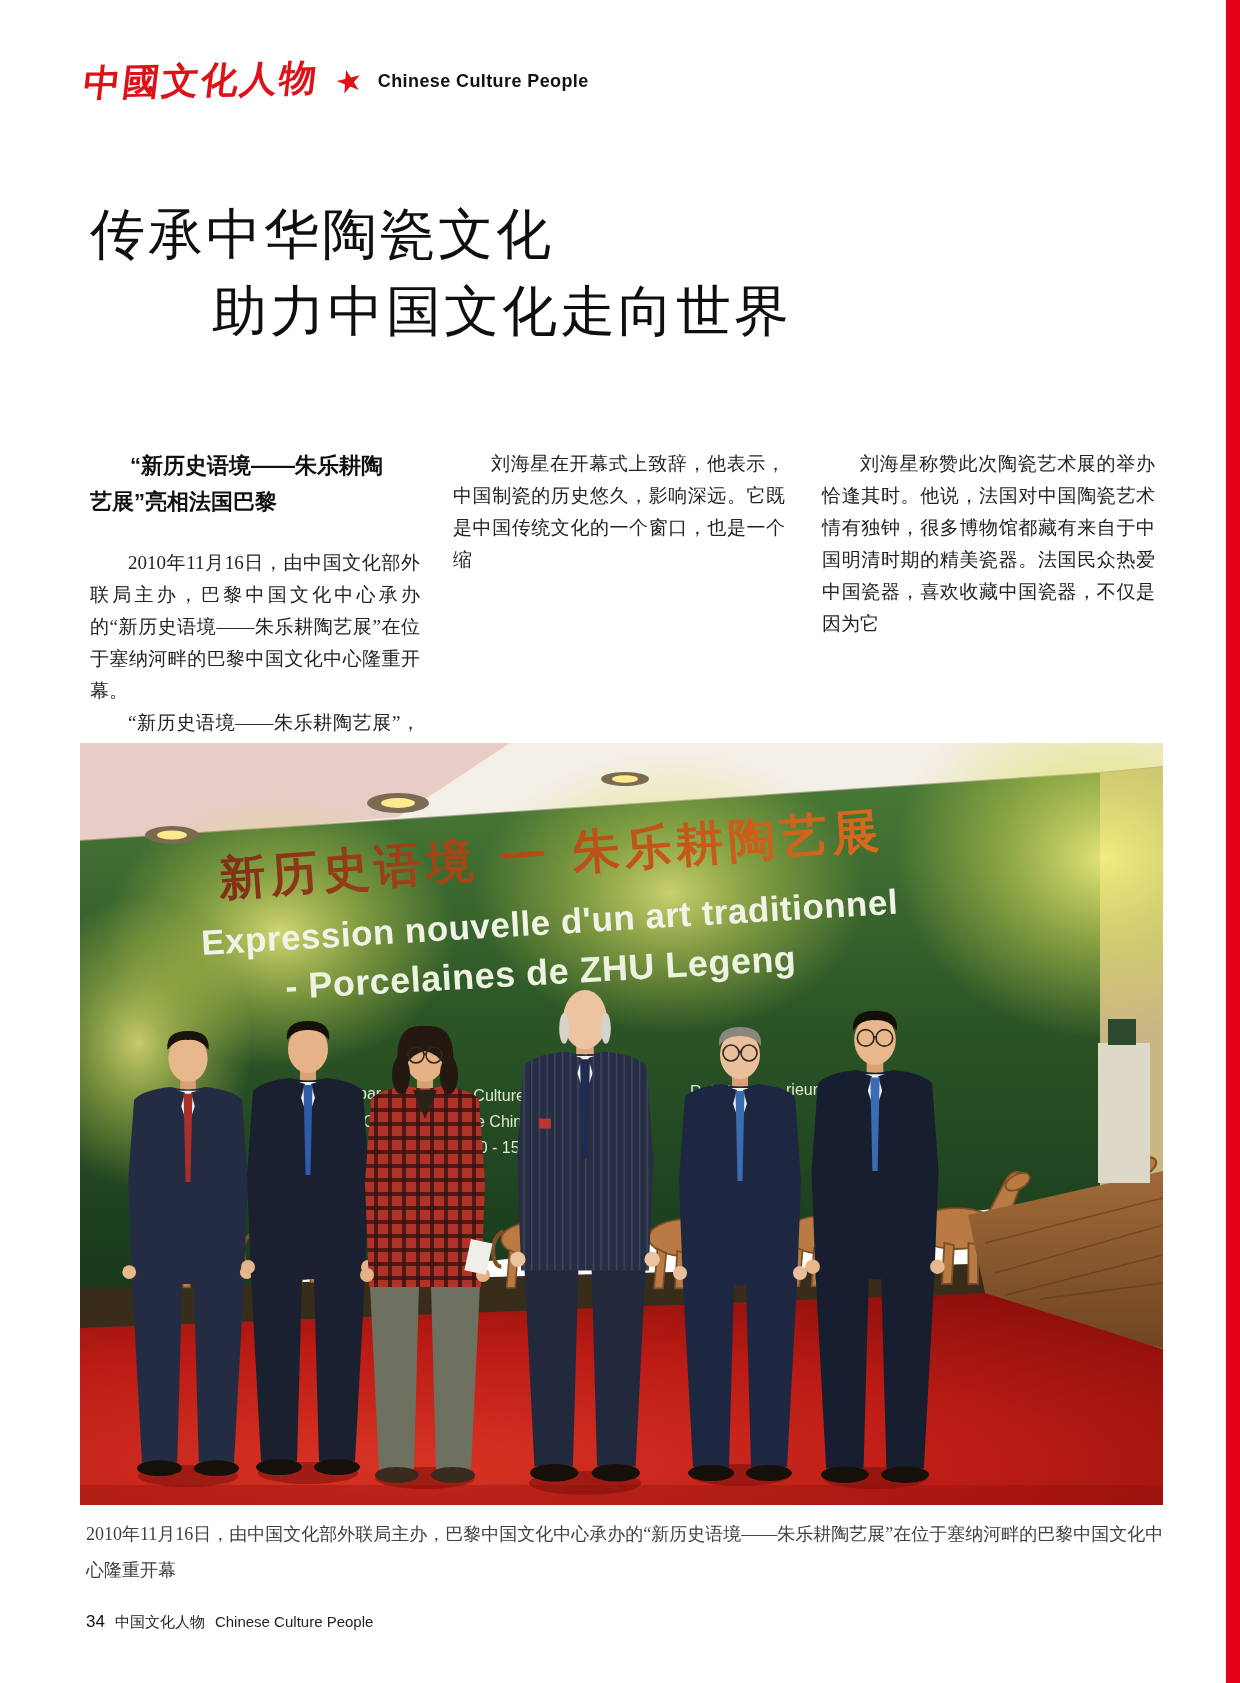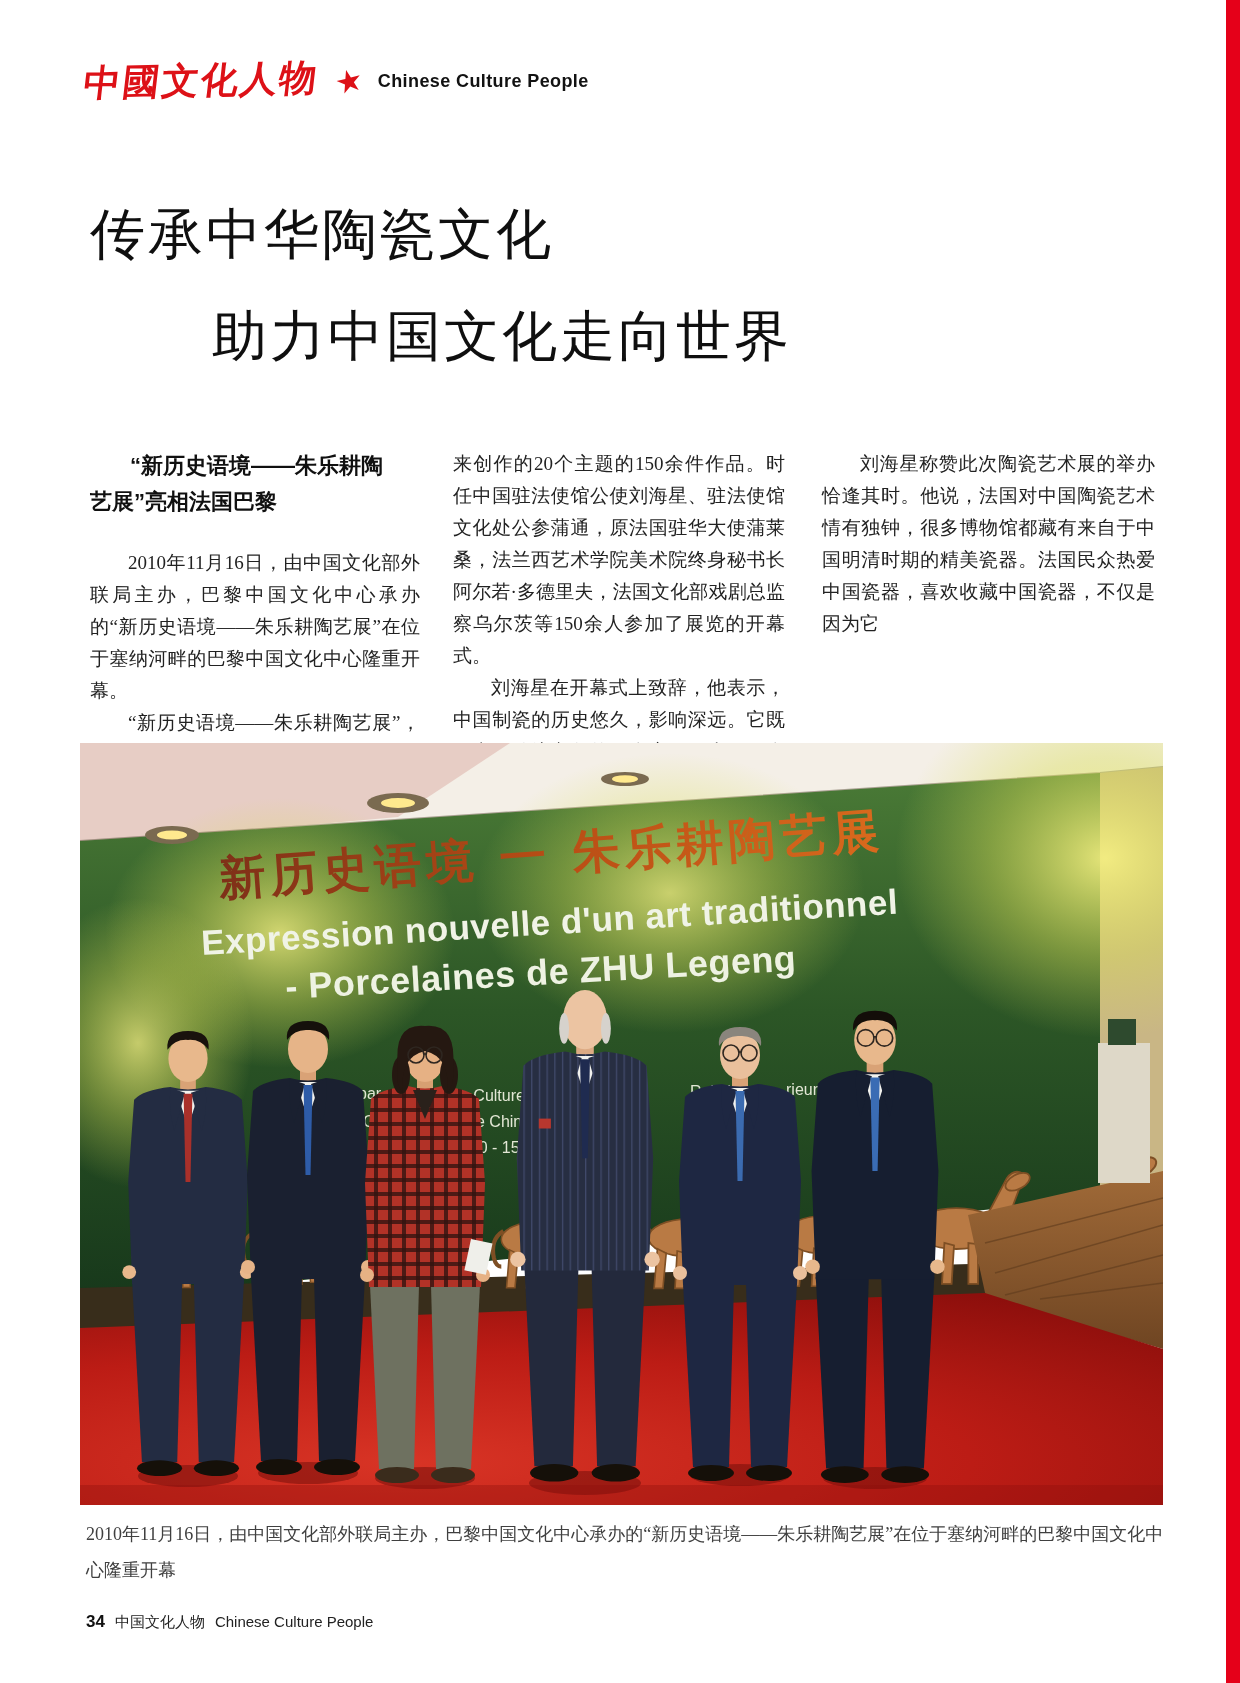--- a/index.html
+++ b/index.html
@@ -10,40 +10,40 @@
   .red-edge{position:absolute;right:0;top:0;width:14px;height:1683px;background:#e50019;}
   
   .masthead{position:absolute;left:84px;top:56px;display:flex;align-items:center;gap:13px;}
   .logo-zh{font-family:"Liberation Serif", serif;font-weight:bold;font-size:37px;color:#dd1117;
            transform:skewX(-8deg) rotate(-1.5deg);letter-spacing:2px;white-space:nowrap;}
   .logo-star{color:#dd1117;font-size:31px;transform:rotate(-14deg);line-height:1;margin:0 2px 0 4px;}
   .logo-en{font-size:18px;font-weight:bold;color:#121212;letter-spacing:.4px;}
   
   .headline{position:absolute;left:90px;top:198px;font-family:"Liberation Serif", serif;font-weight:normal;color:#0f0f0f;}
   .headline .l1{font-size:55px;letter-spacing:3px;white-space:nowrap;}
-  .headline .l2{font-size:55px;letter-spacing:3px;margin-left:122px;margin-top:28px;white-space:nowrap;}
+  .headline .l2{font-size:55px;letter-spacing:3px;margin-left:122px;margin-top:3px;white-space:nowrap;}
   
   .col{position:absolute;top:448px;font-family:"Liberation Serif", serif;font-size:19px;
        line-height:32px;color:#222;text-align:justify;}
   .col-1{left:90px;width:330px;}
   .col-2{left:453px;width:332px;}
   .col-3{left:822px;width:333px;}
   .subhead{font-family:"Liberation Sans", sans-serif;font-size:22px;line-height:36px;font-weight:bold;
            color:#101010;margin:0 0 27px 0;text-indent:40px;text-align:left;width:306px;}
   .col p{margin:0;}
   .indent{text-indent:2em;}
   
   .photo{position:absolute;left:80px;top:743px;width:1083px;height:762px;}
   .photo svg{display:block;}
   
   .caption{position:absolute;left:86px;top:1516px;width:1078px;font-family:"Liberation Serif", serif;
            font-size:18px;line-height:36px;color:#404040;}
   
   .footer{position:absolute;left:86px;top:1612px;display:flex;align-items:baseline;gap:10px;color:#222;}
-  .page-num{font-weight:bold;font-size:17px;color:#111;}
+  .page-num{font-weight:normal;font-size:17px;color:#111;}
   .footer-zh{font-size:15px;}
   .footer-en{font-size:15px;}
 </style>
 </head>
 <body>
 
 <div class="red-edge"></div>
 
 <div class="masthead">
   <span class="logo-zh">中國文化人物</span>
@@ -55,21 +55,20 @@
   <div class="l1">传承中华陶瓷文化</div>
   <div class="l2">助力中国文化走向世界</div>
 </div>
 
 <div class="col col-1">
   <h3 class="subhead">“新历史语境——朱乐耕陶艺展”亮相法国巴黎</h3>
   <p class="indent">2010年11月16日，由中国文化部外联局主办，巴黎中国文化中心承办的“新历史语境——朱乐耕陶艺展”在位于塞纳河畔的巴黎中国文化中心隆重开幕。</p>
   <p class="indent">“新历史语境——朱乐耕陶艺展”，展出了中国著名陶瓷艺术家朱乐耕近年</p>
 </div>
 <div class="col col-2">
-  <p>来创作的20个主题的150余件作品。时任中国驻法使馆公使刘海星、驻法使馆文化处公参蒲通，原法国驻华大使蒲莱桑，法兰西艺术学院美术院终身秘书长阿尔若·多德里夫，法国文化部戏剧总监察乌尔茨等150余人参加了展览的开幕式。</p>
   <p class="indent">刘海星在开幕式上致辞，他表示，中国制瓷的历史悠久，影响深远。它既是中国传统文化的一个窗口，也是一个缩</p>
 </div>
 <div class="col col-3">
   <p class="indent">刘海星称赞此次陶瓷艺术展的举办恰逢其时。他说，法国对中国陶瓷艺术情有独钟，很多博物馆都藏有来自于中国明清时期的精美瓷器。法国民众热爱中国瓷器，喜欢收藏中国瓷器，不仅是因为它</p>
 </div>
 
 <div class="photo">
 <svg width="1083" height="762" viewBox="0 0 1083 762" xmlns="http://www.w3.org/2000/svg">
   <defs>
     <linearGradient id="gGreen" x1="0" y1="0" x2="0" y2="1">

